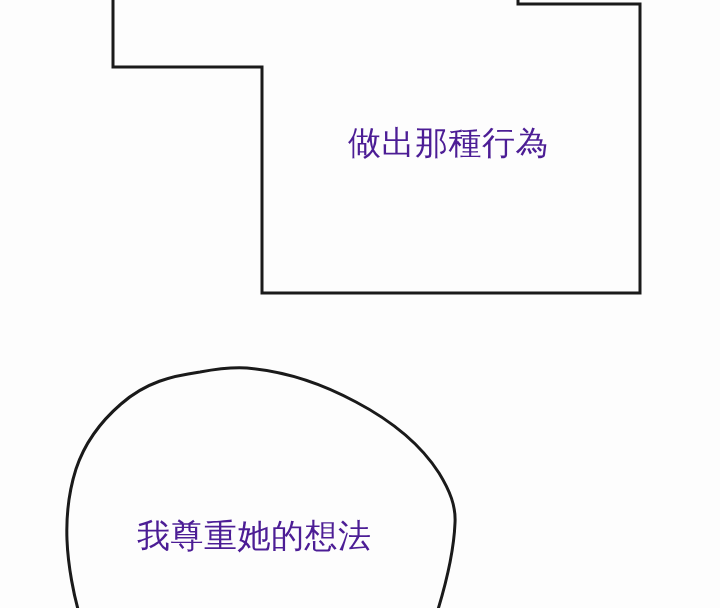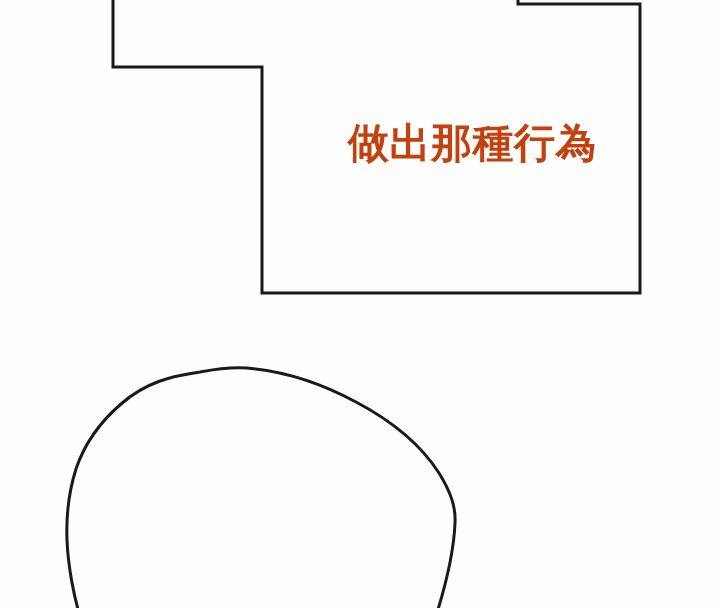--- a/index.html
+++ b/index.html
@@ -29,26 +29,26 @@
     stroke-linecap: square;
   }
   .bubble-line {
     fill: none;
     stroke-width: 3;
     stroke-linejoin: round;
     stroke-linecap: round;
   }
   .dialogue {
     position: absolute;
-    color: #c2410c;
-    font-size: 41px;
+    color: #4c1d95;
+    font-size: 33px;
     line-height: 38px;
     letter-spacing: 0.5px;
     white-space: nowrap;
-    font-weight: 700;
+    font-weight: 400;
   }
   .dialogue-top {
     left: 348px;
     top: 124px;
   }
   .dialogue-bottom {
     left: 137px;
     top: 517px;
   }
 </style>
@@ -69,14 +69,15 @@
              L 80 616
              C 74 597 68 566 67 540
              C 66 514 69 491 76 469
              C 84 445 99 423 121 404
              C 146 382 172 376 200 372
              C 216 369 232 367 247 368 Z" stroke="#1a1a1a"></path>
   </svg>
 
   <div class="dialogue dialogue-top">做出那種行為</div>
 
+  <div class="dialogue dialogue-bottom">我尊重她的想法</div>
 
 </div>
 
 </body></html>

